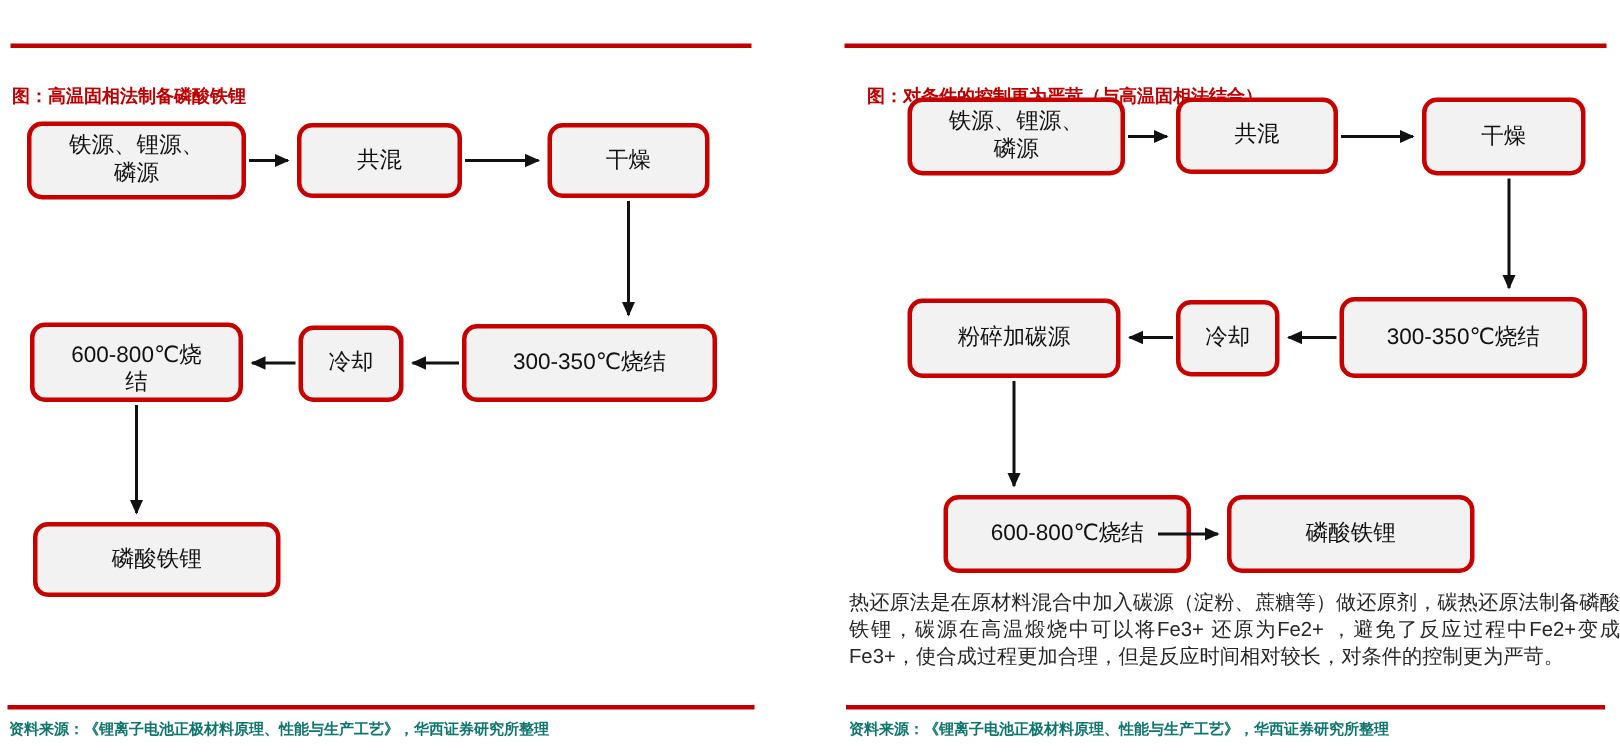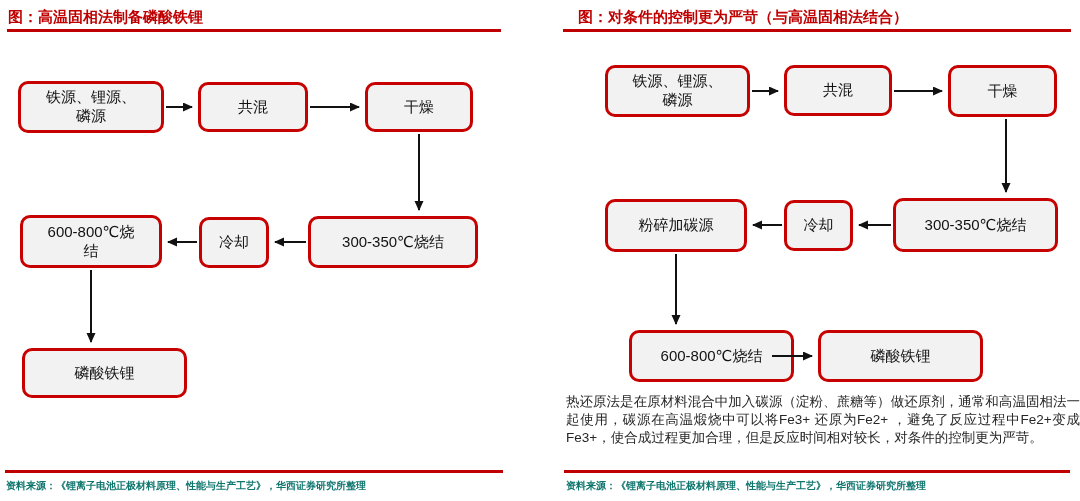--- a/index.html
+++ b/index.html
@@ -6,24 +6,25 @@
   .page {
     position: relative;
     width: 1080px;
     height: 501px;
     background: #ffffff;
     font-family: "Liberation Sans", "DejaVu Sans", sans-serif;
     overflow: hidden;
   }
   .fig-title {
     position: absolute;
-    font-size: 15px;
+    font-size: 12px;
     font-weight: bold;
     color: #c00000;
     white-space: nowrap;
+    margin-top: 48px;
   }
   .title-rule {
     position: absolute;
     height: 3px;
     background: #c00000;
   }
   .flow-box {
     position: absolute;
     background: #f2f2f2;
     border: 3px solid #c70000;
@@ -68,21 +69,21 @@
     font-weight: bold;
     color: #0f766e;
     white-space: nowrap;
   }
   
   .L0 { left: 18px;  top: 81px;  width: 146px; height: 52px; }
   .L1 { left: 198px; top: 82px;  width: 110px; height: 50px; }
   .L2 { left: 365px; top: 82px;  width: 108px; height: 50px; }
   .L3 { left: 308px; top: 216px; width: 170px; height: 52px; }
   .L4 { left: 199px; top: 217px; width: 70px;  height: 51px; }
-  .L5 { left: 20px;  top: 215px; width: 142px; height: 53px; }
+  .L5 { left: 20px;  top: 215px; width: 142px; height: 53px; align-items: flex-end; }
   .L6 { left: 22px;  top: 348px; width: 165px; height: 50px; }
   
   .R0 { left: 605px; top: 65px;  width: 145px; height: 52px; }
   .R1 { left: 784px; top: 65px;  width: 108px; height: 51px; }
   .R2 { left: 948px; top: 65px;  width: 109px; height: 52px; }
   .R3 { left: 893px; top: 198px; width: 165px; height: 54px; }
   .R4 { left: 784px; top: 200px; width: 69px;  height: 51px; }
   .R5 { left: 605px; top: 199px; width: 142px; height: 53px; justify-content: center; }
   .R6 { left: 605px; top: 330px; width: 165px; height: 52px; margin-left: 24px; }
   .R7 { left: 818px; top: 330px; width: 165px; height: 52px; }
@@ -164,21 +165,21 @@
 
     <line x1="752" y1="91" x2="778" y2="91" stroke="#111111" stroke-width="2" marker-end="url(#ah)"></line>
     <line x1="894" y1="91" x2="942" y2="91" stroke="#111111" stroke-width="2" marker-end="url(#ah)"></line>
     <line x1="1006" y1="119" x2="1006" y2="192" stroke="#111111" stroke-width="2" marker-end="url(#ah)"></line>
     <line x1="891" y1="225" x2="859" y2="225" stroke="#111111" stroke-width="2" marker-end="url(#ah)"></line>
     <line x1="782" y1="225" x2="753" y2="225" stroke="#111111" stroke-width="2" marker-end="url(#ah)"></line>
     <line x1="676" y1="254" x2="676" y2="324" stroke="#111111" stroke-width="2" marker-end="url(#ah)"></line>
     <line x1="772" y1="356" x2="812" y2="356" stroke="#111111" stroke-width="2" marker-end="url(#ah)"></line>
   </svg>
 
-  <div class="note-text">热还原法是在原材料混合中加入碳源（淀粉、蔗糖等）做还原剂，通常和高温固相法一起使用，碳源在高温煅烧中可以将Fe3+ 还原为Fe2+ ，避免了反应过程中Fe2+变成Fe3+，使合成过程更加合理，但是反应时间相对较长，对条件的控制更为严苛。</div>
+  <div class="note-text">热还原法是在原材料混合中加入碳源（淀粉、蔗糖等）做还原剂，碳热还原法制备磷酸铁锂，碳源在高温煅烧中可以将Fe3+ 还原为Fe2+ ，避免了反应过程中Fe2+变成Fe3+，使合成过程更加合理，但是反应时间相对较长，对条件的控制更为严苛。</div>
 
   <div class="footer-rule" style="left:5px; width:498px;"></div>
   <div class="source-text" style="left:6px;">资料来源：《锂离子电池正极材料原理、性能与生产工艺》，华西证券研究所整理</div>
 
   <div class="footer-rule" style="left:564px; width:506px;"></div>
   <div class="source-text" style="left:566px;">资料来源：《锂离子电池正极材料原理、性能与生产工艺》，华西证券研究所整理</div>
 
 </div>
 
 </body></html>

